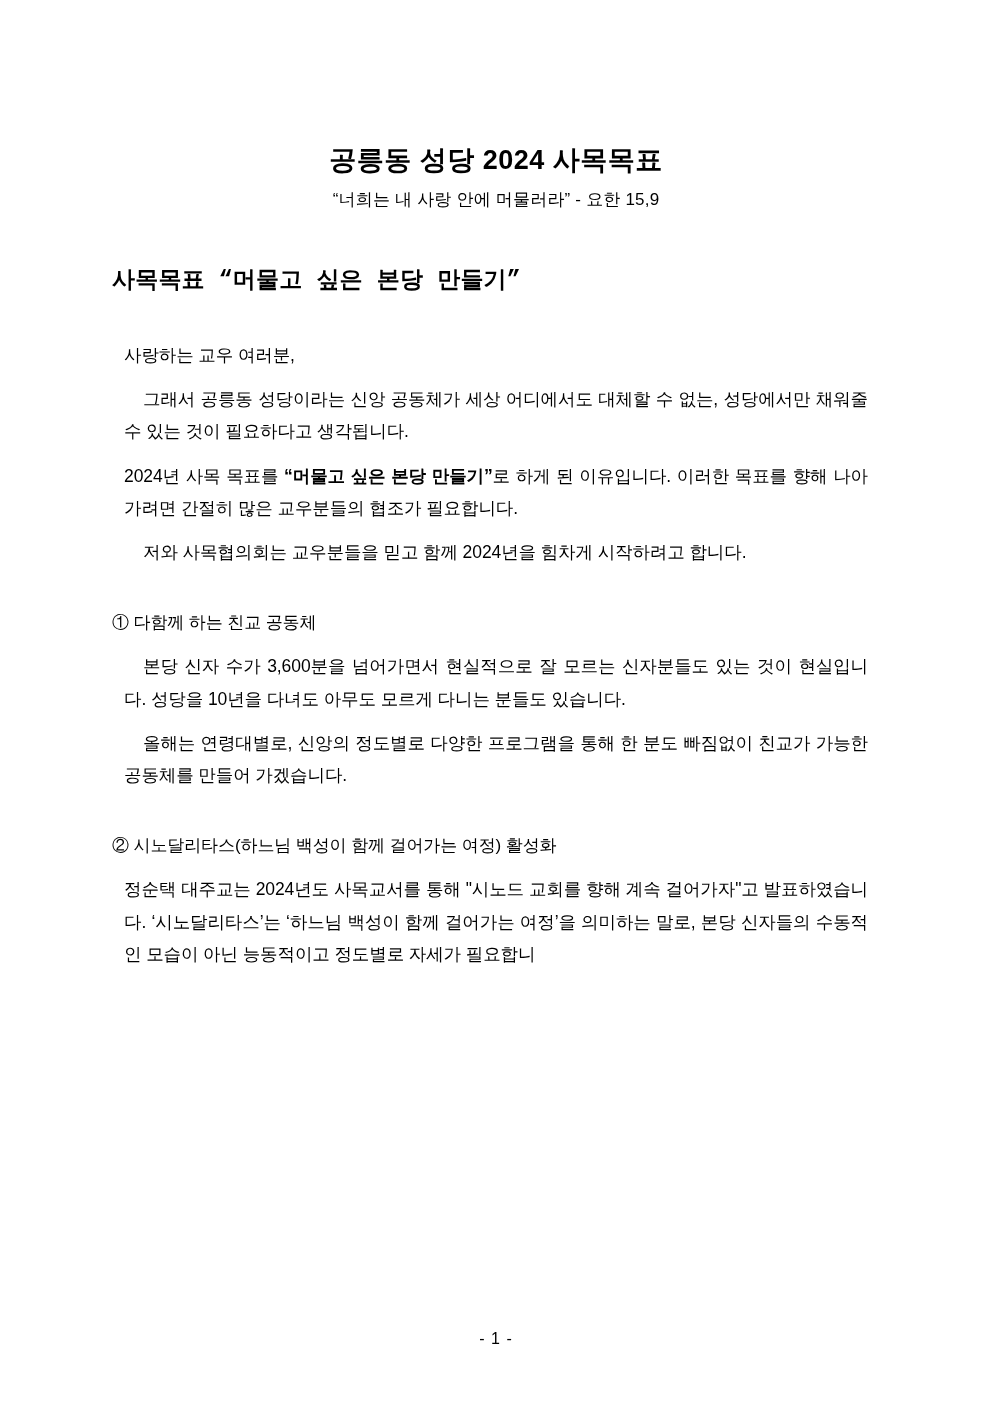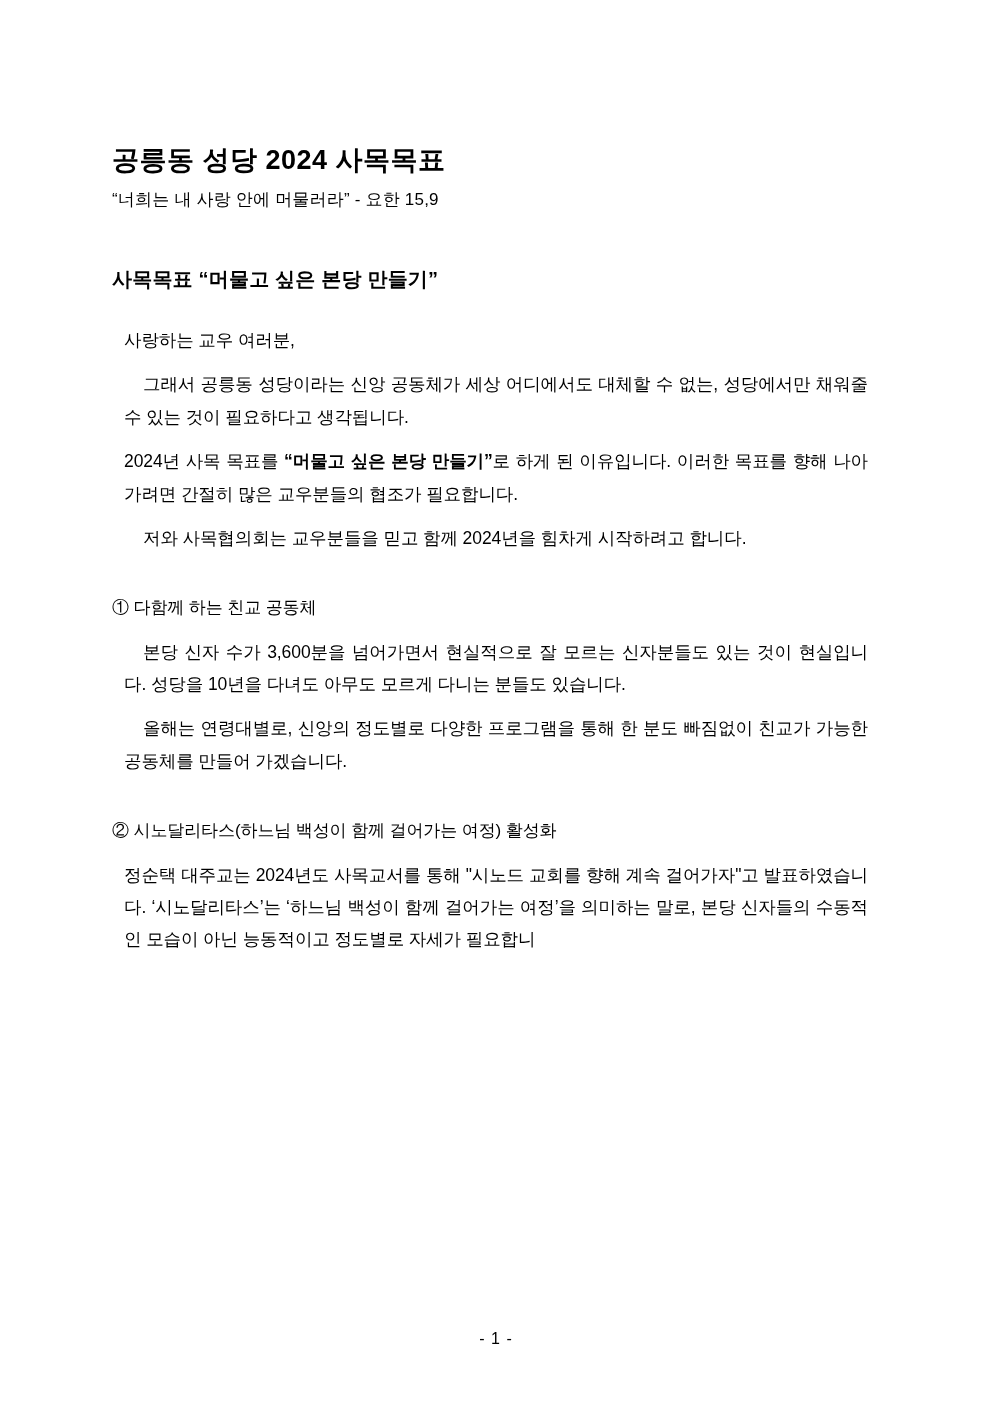--- a/index.html
+++ b/index.html
@@ -17,40 +17,42 @@
     overflow: hidden;
   }
   .page {
     box-sizing: border-box;
     width: 992px;
     height: 1403px;
     padding: 140px 112px 0 112px;
     position: relative;
   }
   .doc-title {
-    text-align: left;
+    text-align: center;
     font-size: 27px;
     font-weight: bold;
     letter-spacing: 0.5px;
     margin: 0 0 6px 0;
     line-height: 1.5;
   }
   .doc-subtitle {
+    text-align: center;
     font-size: 17px;
     font-weight: normal;
     margin: 0 0 52px 0;
     line-height: 1.5;
     letter-spacing: 0.2px;
   }
   .goal-line {
-    font-size: 20px;
+    font-size: 23px;
     font-weight: bold;
-    margin: 0 0 30px 0;
+    margin: 0 0 40px 0;
     line-height: 1.5;
     letter-spacing: 0.2px;
+    font-family: Liberation Mono, monospace;
   }
   p.body-text {
     font-size: 17.5px;
     line-height: 1.85;
     margin: 12px;
     text-align: justify;
     text-justify: inter-ideograph;
     letter-spacing: -0.1px;
   }
   p.indent {

